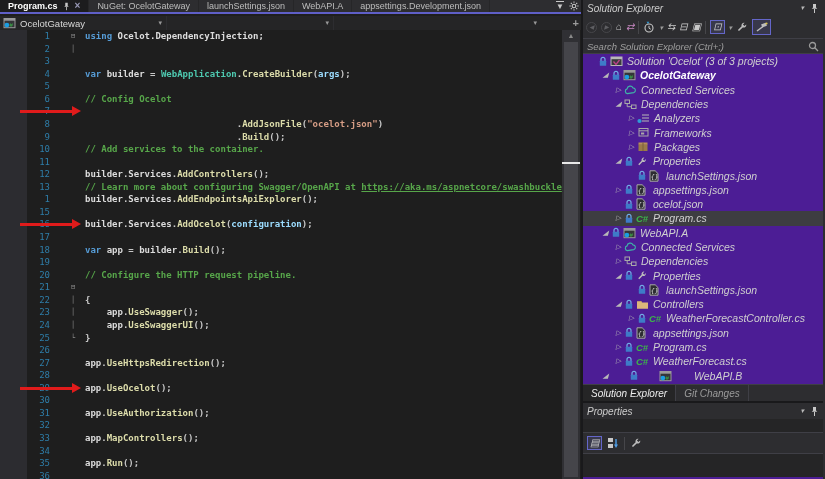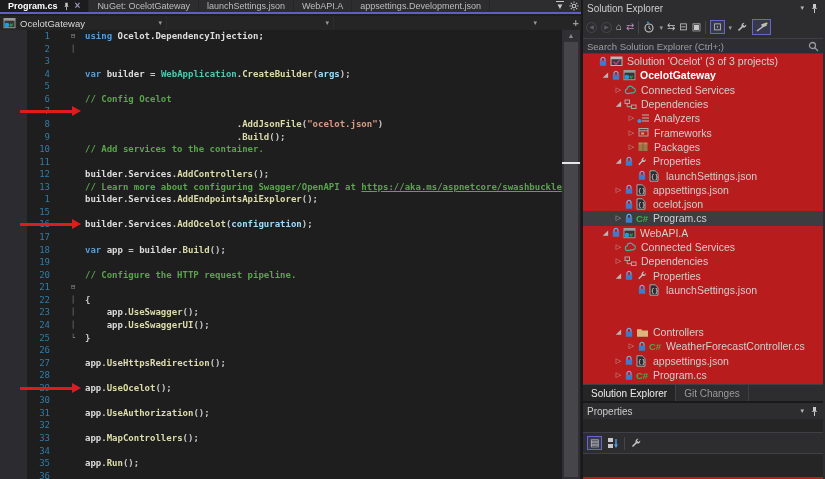--- a/index.html
+++ b/index.html
@@ -43,22 +43,22 @@
   .vscroll { position:absolute; left:562px; top:30px; width:18px; height:449px; background:#303034; }
   .vscroll .sb-up { position:absolute; top:2px; left:0; width:100%; text-align:center; font-size:7px; color:#8a8a8a; }
   .vscroll .sb-thumb { position:absolute; left:2px; top:12px; width:14px; height:435px; background:#45454a; }
   .vscroll .sb-mark { position:absolute; left:0; top:132px; width:100%; height:2px; background:#e8e8e8; }
 
   .arrow { position:absolute; left:20px; width:52px; height:3px; background:#e01b1b; z-index:50; }
   .arrow:after { content:""; position:absolute; right:-9px; top:-4px; border-left:9px solid #e01b1b;
                  border-top:5.5px solid transparent; border-bottom:5.5px solid transparent; }
 
   
-  .right-stack { position:absolute; left:583px; top:0; width:242px; height:479px; background:#b91c1c;
-                 border-left:2px solid #19191b; margin-left:-2px; }
+  .right-stack { position:absolute; left:583px; top:0; width:242px; height:479px; background:#4c1d95;
+                 border-left:2px solid #19191b; margin-left:-2px;font-style:italic; }
   .panel-title { height:16px; background:#2d2d30; display:flex; align-items:center; padding:0 4px;
                  font-size:10px; color:#cccccc; }
   .panel-title .spacer { flex:1; }
   .panel-title .caret { font-size:7px; color:#b8b8b8; margin-right:6px; }
   .se-toolbar { height:23px; background:#2d2d30; display:flex; align-items:center; gap:4px; padding:0 3px;
                 border-bottom:1px solid #3f3f46; }
   .tbico { font-size:10px; color:#c8c8c8; line-height:1; display:inline-flex; align-items:center; justify-content:center; }
   .tbico.dim { color:#5e5e62; }
   .tbico.circled { border:1px solid #46464a; border-radius:50%; width:11px; height:11px; font-size:6px; }
   .tbico.boxed { border:1px solid #6466c9; background:#38384b; padding:1px 2px; }
@@ -495,21 +495,21 @@
             </svg>
           </span>
           <span class="icow">
             <svg width="10" height="12" viewBox="0 0 10 12">
               <path d="M1 0.8h5.2L9 3.6v7.6H1z" fill="#2d2d32" stroke="#a8a8a8"></path>
               <text x="1.8" y="8.8" font-size="6.5" fill="#d8d8d8" font-family="monospace">{}</text>
             </svg>
           </span>
           <span class="lbl">launchSettings.json</span>
         </div>
-        <div class="trow" style="padding-left: 30px; margin-top: 28px;">
+        <div class="trow" style="padding-left: 30px;">
           <span class="exp">◢</span>
           <span class="lockw">
             <svg width="10" height="11" viewBox="0 0 10 11">
               <path d="M3 5V3.3a2 2 0 0 1 4 0V5" fill="none" stroke="#72aee8" stroke-width="1.2"></path>
               <rect x="1.8" y="4.8" width="6.4" height="5" rx="0.5" fill="#3e7bc8"></rect>
             </svg>
           </span>
           <span class="icow">
             <svg width="13" height="11" viewBox="0 0 13 11">
               <path d="M1 2.3h4.2l1 1.2H12v6.2H1z" fill="#dcb67a"></path>

